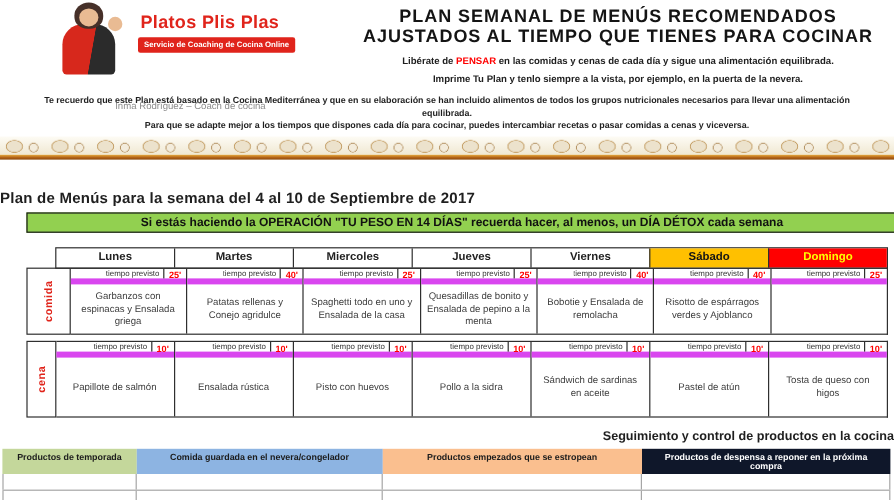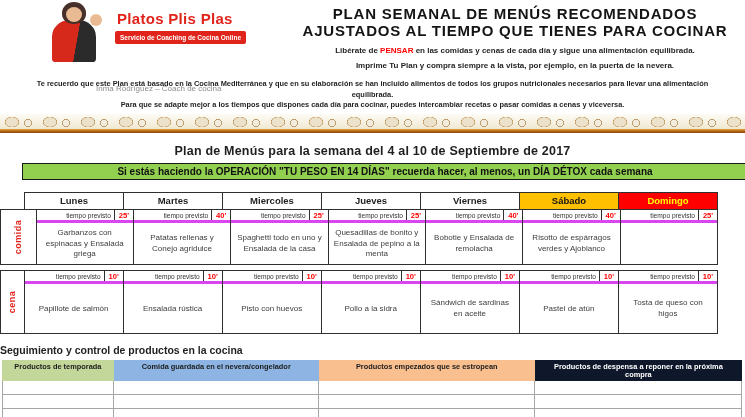--- a/index.html
+++ b/index.html
@@ -30,51 +30,51 @@
     background-image:
       radial-gradient(ellipse 11px 8px at 12px 8px, #ece2cc 55%, #bd9354 62%, rgba(0,0,0,0) 68%),
       radial-gradient(ellipse 6px 6px at 28px 9px, #f3ecdc 52%, #a8814c 62%, rgba(0,0,0,0) 70%),
       linear-gradient(#fdfbf4 0%, #f0e8d2 100%);
     background-size:38px 15px, 38px 15px, 100% 15px;
     background-repeat:repeat-x, repeat-x, no-repeat; }
   .deco-strip::after { content:""; position:absolute; left:0; right:0; bottom:0; height:4px;
     background:linear-gradient(180deg,#e5a93e 0%,#b05f14 60%,#8a4a0f 100%); }
 
   
-  .week-title { text-align:center; font-size:12.5px; font-weight:bold; margin-top:11px; letter-spacing:0.2px; }
+  .week-title { font-size:12.5px; font-weight:bold; margin-top:25px; letter-spacing:0.2px; }
   .banner { margin:5px 0 12px 22px; width:726px; background:#92d050; border:1px solid #1a1a1a;
             font-size:10px; font-weight:bold; text-align:center; padding:2px 0; color:#111; }
 
-  .menu { width:718px; }
+  .menu { margin-left:22px; width:718px; }
   .dayhead-row { display:flex; }
   .rail-spacer { flex:0 0 24px; }
   .days-wrap { flex:1 1 0; display:flex; border:1px solid #2f2f2f; }
   .day-head { flex:1 1 0; min-width:0; text-align:center; font-size:9.5px; font-weight:bold; padding:2px 0 3px; }
   .day-head + .day-head { border-left:1px solid #2f2f2f; }
   .day-head.sat { background:#ffc000; color:#141414; }
   .day-head.sun { background:#ff0000; color:#ffff00; }
 
   .meal-block { display:flex; margin-top:-1px; }
   .meal-block.cena { margin-top:5px; }
   .rail { flex:0 0 24px; border:1px solid #2f2f2f; display:flex; align-items:center; justify-content:center; }
   .rail-text { transform:rotate(-90deg); color:#e0241b; font-weight:bold; font-size:9px; letter-spacing:0.5px; }
   .meal-days { flex:1 1 0; display:flex; border:1px solid #2f2f2f; border-left:none; }
   .day-col { flex:1 1 0; min-width:0; display:flex; flex-direction:column; }
   .day-col + .day-col { border-left:1px solid #2f2f2f; }
-  .time-row { height:13px; display:flex; align-items:center; justify-content:flex-end; border-bottom:3px solid #d946ef; }
+  .time-row { height:13px; display:flex; align-items:center; justify-content:flex-end; border-bottom:5px solid #d946ef; }
   .time-label { font-size:6.6px; color:#333; padding-right:3px; white-space:nowrap; overflow:hidden; }
   .time-val { flex:0 0 19px; align-self:stretch; border-left:1px solid #2f2f2f; color:#ff0000;
               font-weight:bold; font-size:7.6px; text-align:center; line-height:12px; }
   .dish { flex:1 1 auto; display:flex; align-items:center; justify-content:center; text-align:center;
           font-size:8px; color:#3d3d3d; line-height:1.3; padding:2px 5px; }
   .comida .dish { height:41px; }
   .cena  .dish  { height:49px; }
 
   
-  .track-title { text-align:left; font-size:10.5px; font-weight:bold; margin-top:10px; }
+  .track-title { text-align:right; font-size:10.5px; font-weight:bold; margin-top:10px; }
   .track-table { margin:4px 0 0 2px; width:740px; }
   .track-head { display:flex; }
   .th { font-size:7.4px; font-weight:bold; text-align:center; padding:3px 12px; line-height:1; }
   .th.c0 { flex:0 0 15.1%; background:#c4d79b; color:#1c1c1c; }
   .th.c1 { flex:0 0 27.7%; background:#8db4e2; color:#1c1c1c; }
   .th.c2 { flex:0 0 29.2%; background:#fabf8f; color:#1c1c1c;text-align:center; }
   .th.c3 { flex:0 0 28.0%; background:#0f172a; color:#ffffff; }
   .track-row { display:flex; height:14px; border-bottom:1px solid #a6a6a6; }
   .td { border-right:1px solid #a6a6a6; }
   .td.c0 { flex:0 0 15.1%; border-left:1px solid #a6a6a6; }
@@ -95,21 +95,21 @@
   <div class="brand-name">Platos Plis Plas</div>
   <div class="brand-badge">Servicio de Coaching de Cocina Online</div>
   <div class="byline">Inma Rodríguez – Coach de cocina</div>
 
   <div class="titles">
     <div class="main-title">
       <div>PLAN SEMANAL DE MENÚS RECOMENDADOS</div>
       <div>AJUSTADOS AL TIEMPO QUE TIENES PARA COCINAR</div>
     </div>
     <div class="sub"><span>Libérate de </span><span class="red">PENSAR</span><span> en las comidas y cenas de cada día y sigue una alimentación equilibrada.</span></div>
-    <div class="sub">Imprime Tu Plan y compra siempre a la vista, por ejemplo, en la puerta de la nevera.</div>
+    <div class="sub">Imprime Tu Plan y tenlo siempre a la vista, por ejemplo, en la puerta de la nevera.</div>
   </div>
 </div>
 
 <div class="reminder">
   <div>Te recuerdo que este Plan está basado en la Cocina Mediterránea y que en su elaboración se han incluido alimentos de todos los grupos nutricionales necesarios para llevar una alimentación equilibrada.</div>
   <div>Para que se adapte mejor a los tiempos que dispones cada día para cocinar, puedes intercambiar recetas o pasar comidas a cenas y viceversa.</div>
 </div>
 
 <div class="deco-strip"></div>
 

